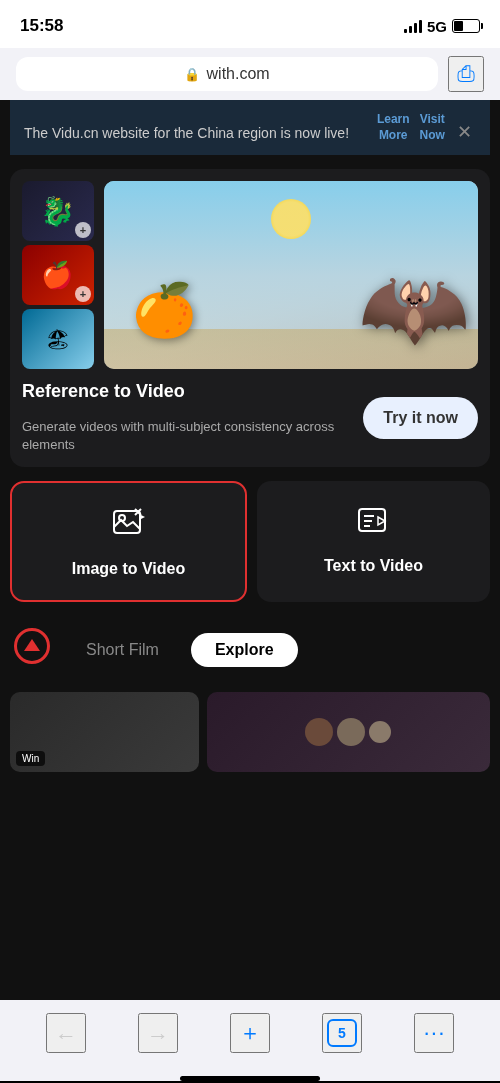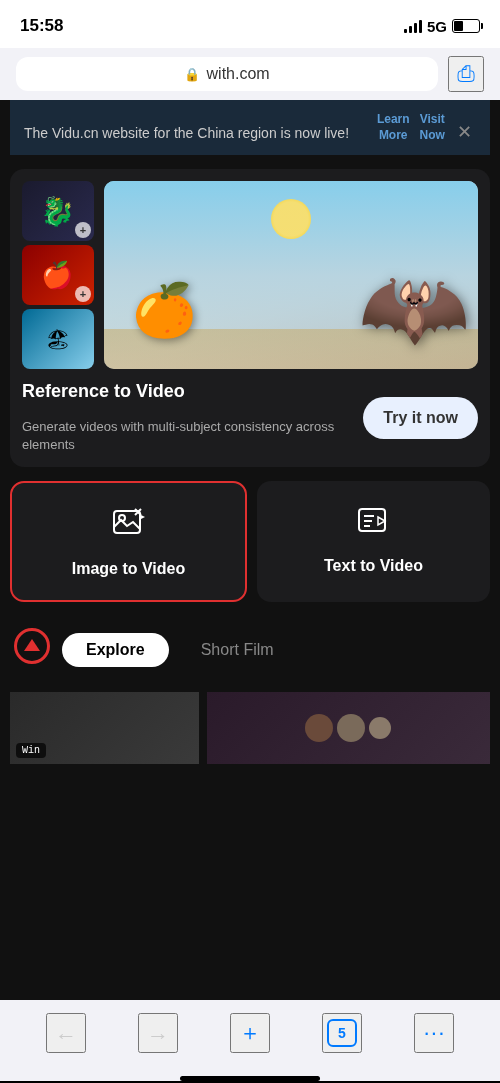--- a/index.html
+++ b/index.html
@@ -463,26 +463,25 @@
 
     
     .content-row {
       display: flex;
       gap: 8px;
       padding: 8px 10px;
       overflow: hidden;
     }
     .content-card {
       flex: 1;
-      height: 72px;
-      border-radius: 0;
+      height: 80px;
+      border-radius: 10px;
       background: #2a2a2a;
       overflow: hidden;
       position: relative;
-      font-family: Liberation Mono, monospace;
     }
     .content-card-wide {
       flex: 1.5;
       background: #3a2a2a;
     }
     .win-badge {
       position: absolute;
       bottom: 6px;
       left: 6px;
       background: rgba(0,0,0,0.7);
@@ -655,22 +654,22 @@
   </div>
 
   <div class="bottom-nav-area">
     <div style="display:flex;align-items:center;gap:8px;">
       <div class="scroll-up-btn">
         <div class="scroll-up-icon">
           <div class="up-arrow"></div>
         </div>
       </div>
       <div class="tabs-row" style="margin-left:0;">
+        <div class="tab-item inactive">Short Film</div>
         <div class="tab-item active">Explore</div>
-        <div class="tab-item inactive">Short Film</div>
       </div>
     </div>
   </div>
 
   <div class="content-row">
     <div class="content-card" style="background:linear-gradient(135deg,#2a2a2a,#3a3a3a);">
       <span class="win-badge">Win</span>
     </div>
     <div class="content-card content-card-wide" style="background:linear-gradient(135deg,#2a1a2a,#3a2a3a);display:flex;align-items:center;justify-content:center;">
       <div style="display:flex;gap:4px;align-items:center;">

